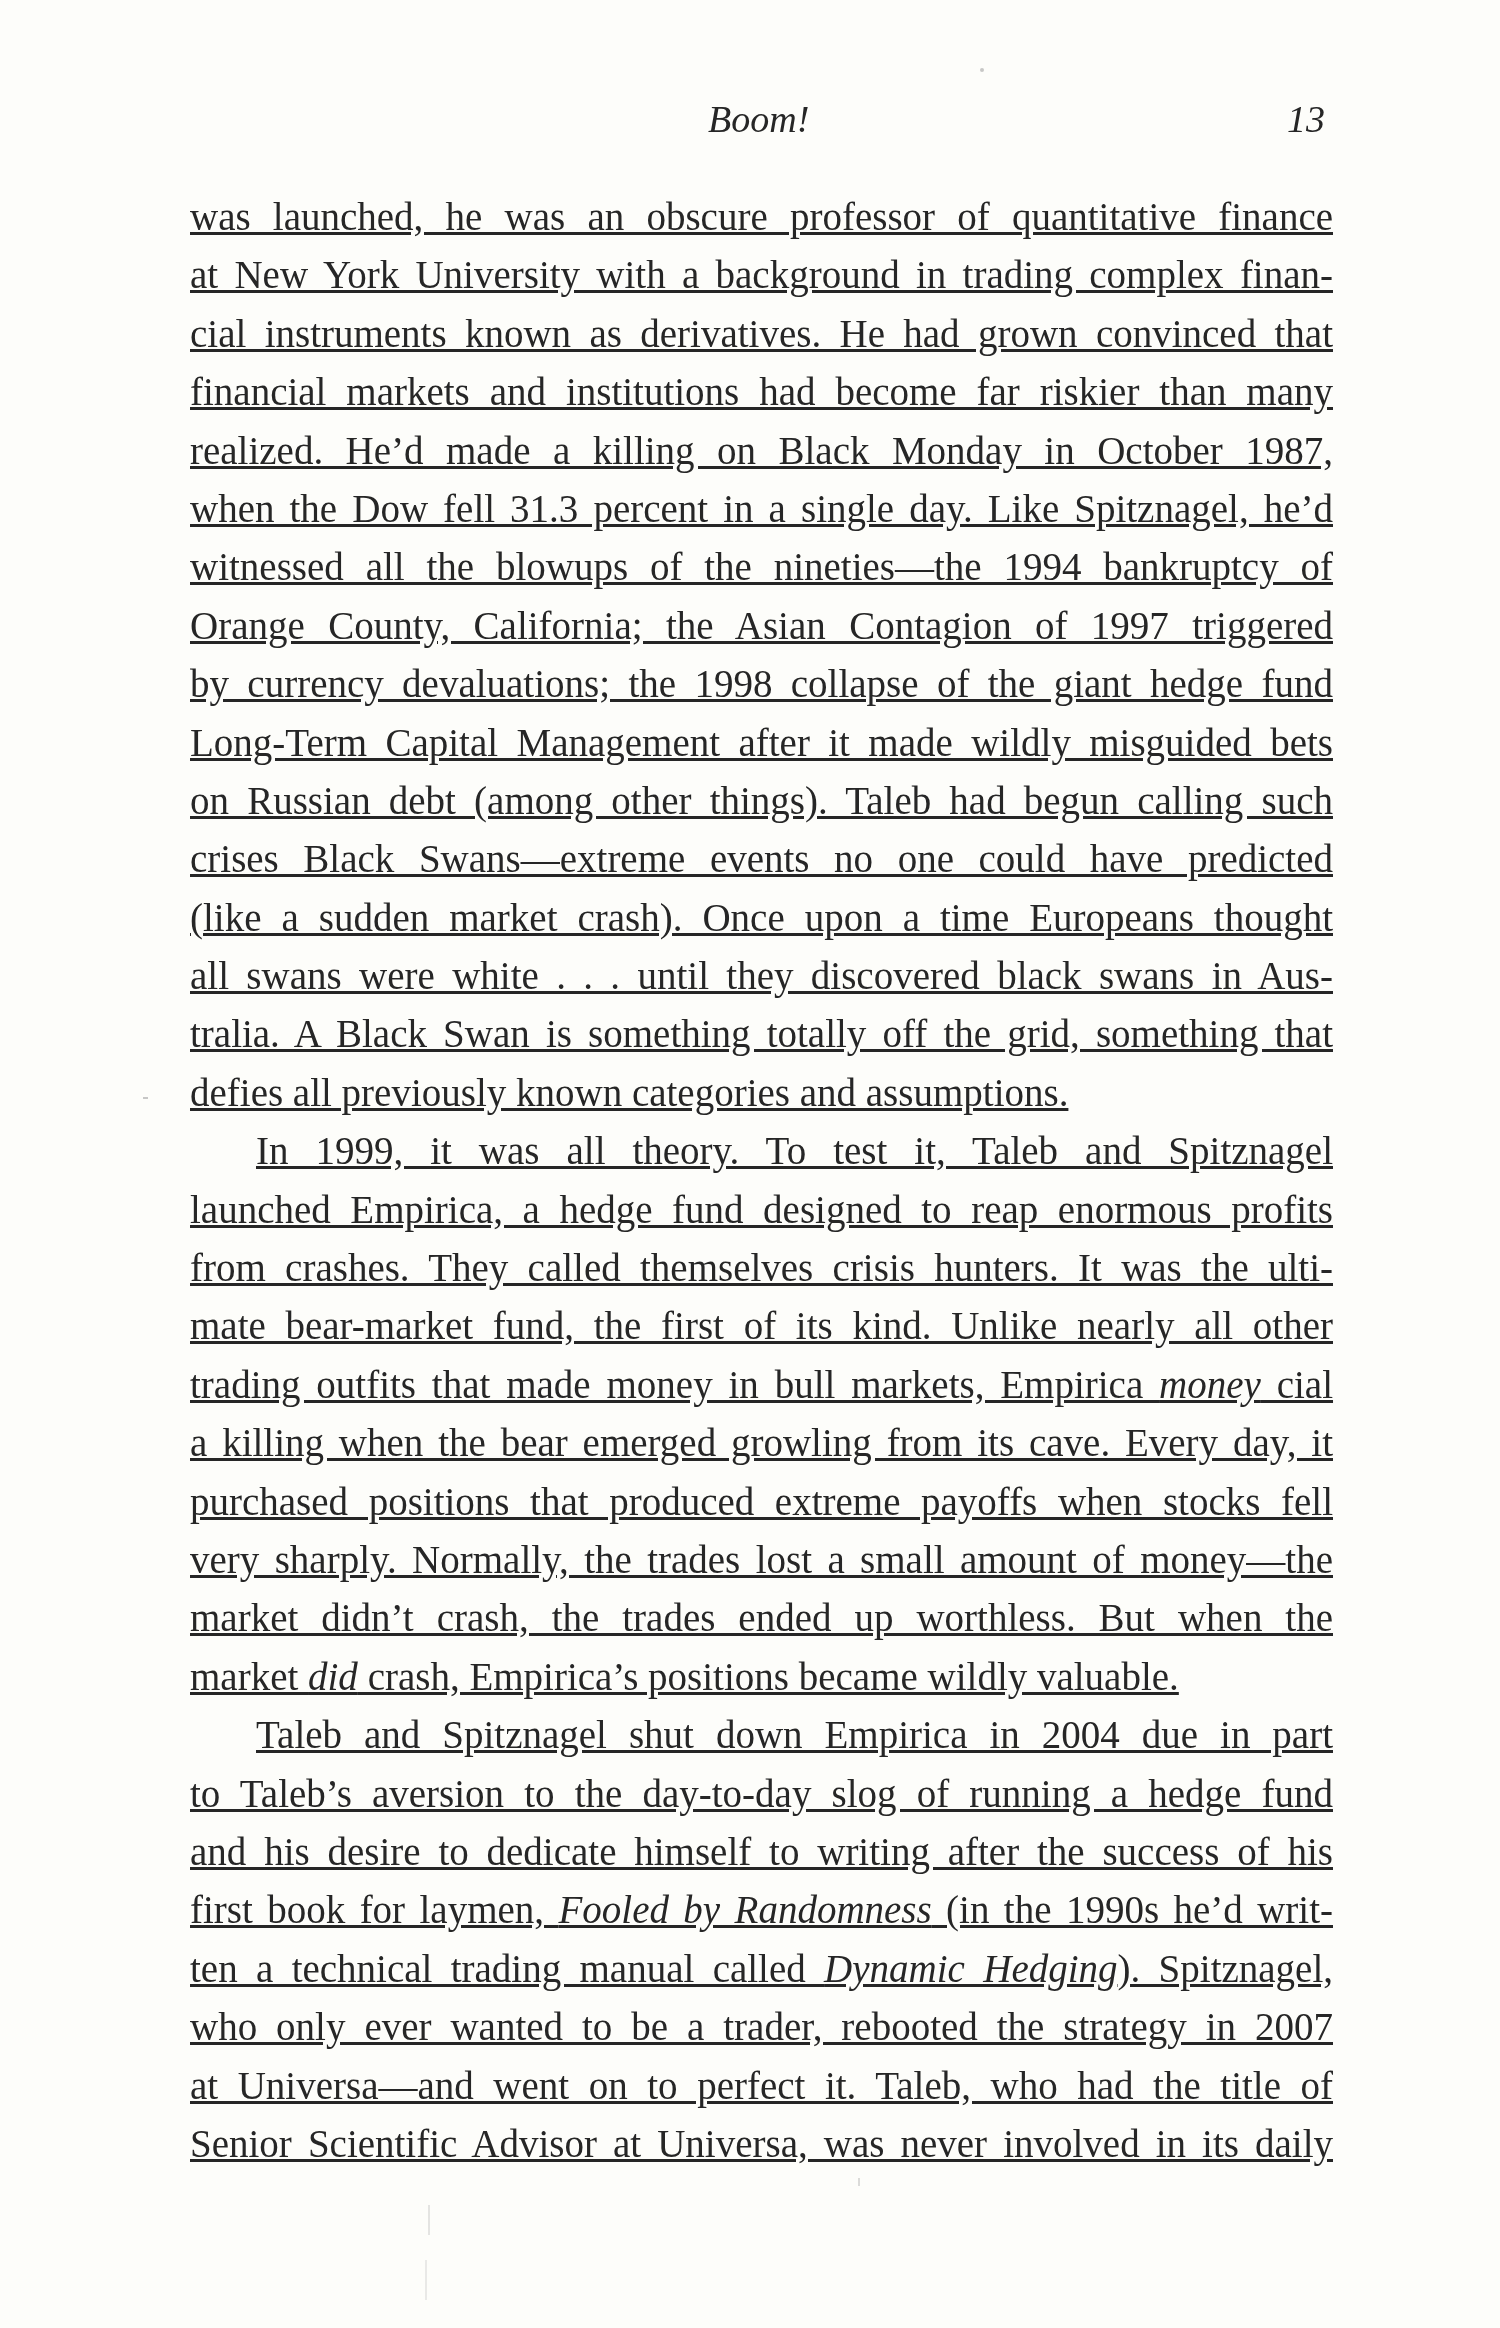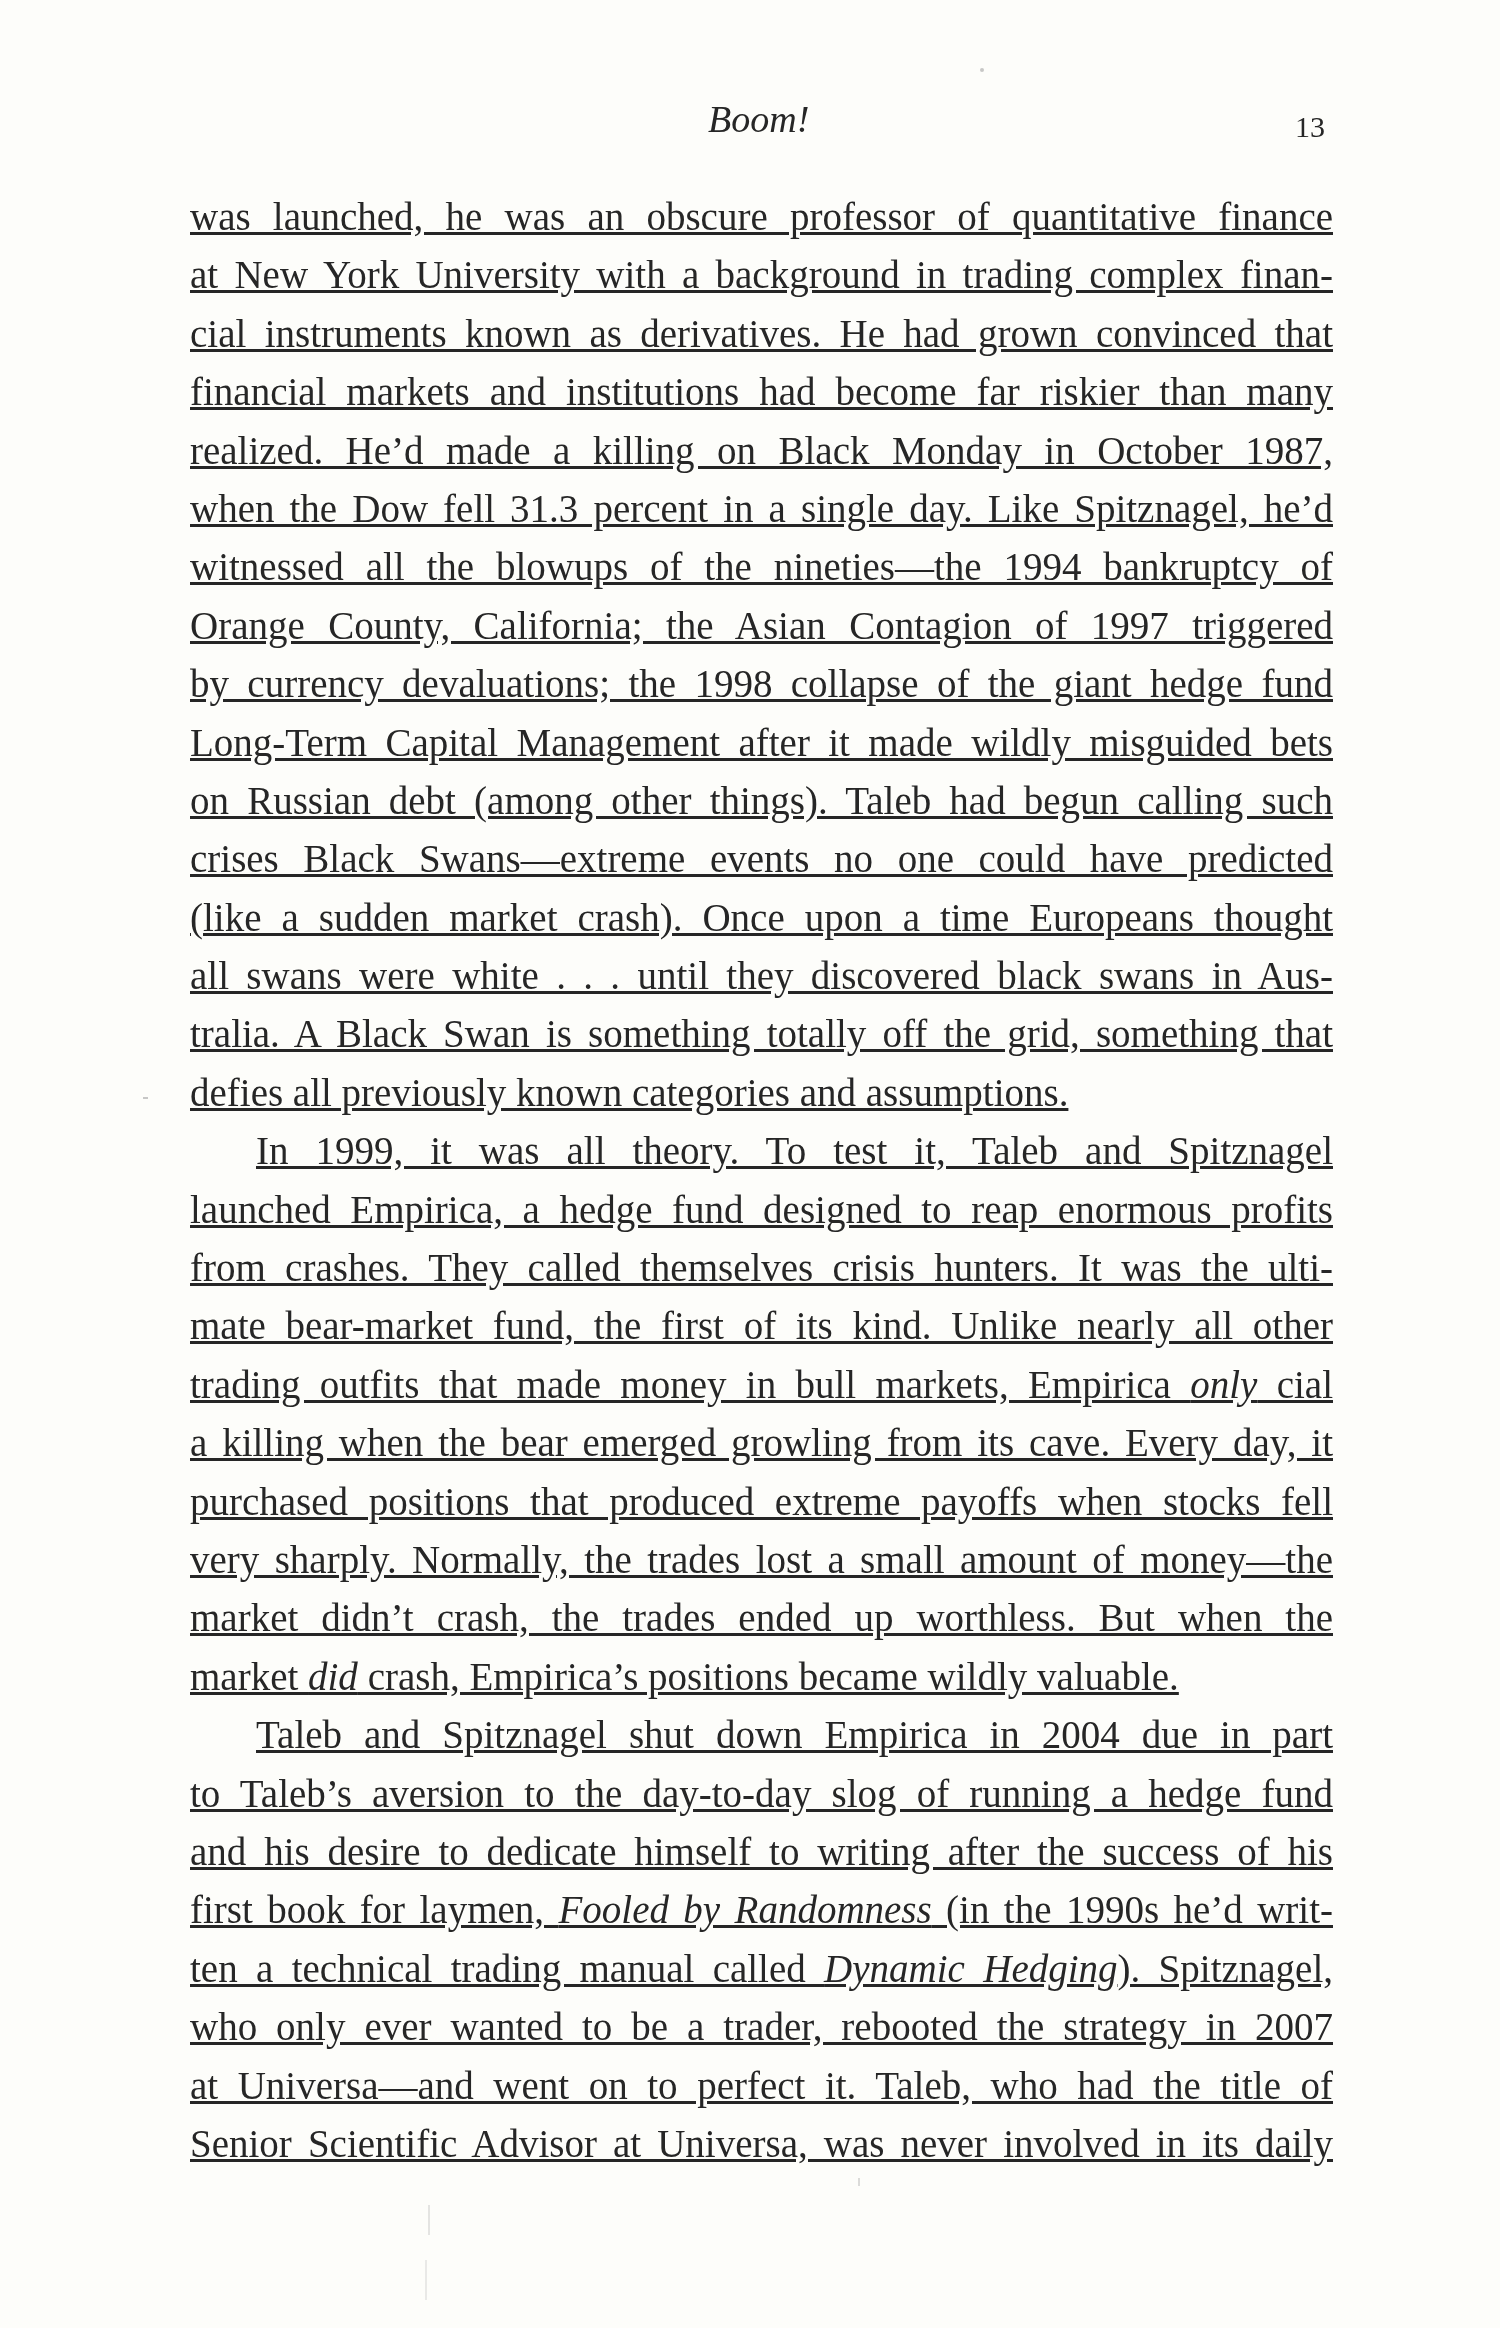--- a/index.html
+++ b/index.html
@@ -24,23 +24,24 @@
     position: absolute;
     left: 526px;
     top: 0;
     font-style: italic;
     font-size: 38px;
     line-height: 46px;
   }
   .page-number {
     position: absolute;
     right: 0;
-    top: 8px;
-    font-size: 30px;
+    top: 0;
+    font-size: 38px;
     line-height: 46px;
+    font-style: italic;
   }
   .body-text {
     position: absolute;
     top: 188px;
     left: 190px;
     width: 1143px;
     text-decoration: underline;
   }
   .line {
     display: block;
@@ -87,21 +88,21 @@
     <span class="line">all swans were white . . . until they discovered black swans in Aus-</span>
     <span class="line">tralia. A Black Swan is something totally off the grid, something that</span>
     <span class="line last">defies all previously known categories and assumptions.</span>
   </div>
 
   <div>
     <span class="line indent">In 1999, it was all theory. To test it, Taleb and Spitznagel</span>
     <span class="line">launched Empirica, a hedge fund designed to reap enormous profits</span>
     <span class="line">from crashes. They called themselves crisis hunters. It was the ulti-</span>
     <span class="line">mate bear-market fund, the first of its kind. Unlike nearly all other</span>
-    <span class="line"><span>trading outfits that made money in bull markets, Empirica </span><em>only</em><span> cial</span></span>
+    <span class="line"><span>trading outfits that made money in bull markets, Empirica </span><em>money</em><span> cial</span></span>
     <span class="line">a killing when the bear emerged growling from its cave. Every day, it</span>
     <span class="line">purchased positions that produced extreme payoffs when stocks fell</span>
     <span class="line">very sharply. Normally, the trades lost a small amount of money—the</span>
     <span class="line">market didn’t crash, the trades ended up worthless. But when the</span>
     <span class="line last"><span>market </span><em>did</em><span> crash, Empirica’s positions became wildly valuable.</span></span>
   </div>
 
   <div>
     <span class="line indent">Taleb and Spitznagel shut down Empirica in 2004 due in part</span>
     <span class="line">to Taleb’s aversion to the day-to-day slog of running a hedge fund</span>

